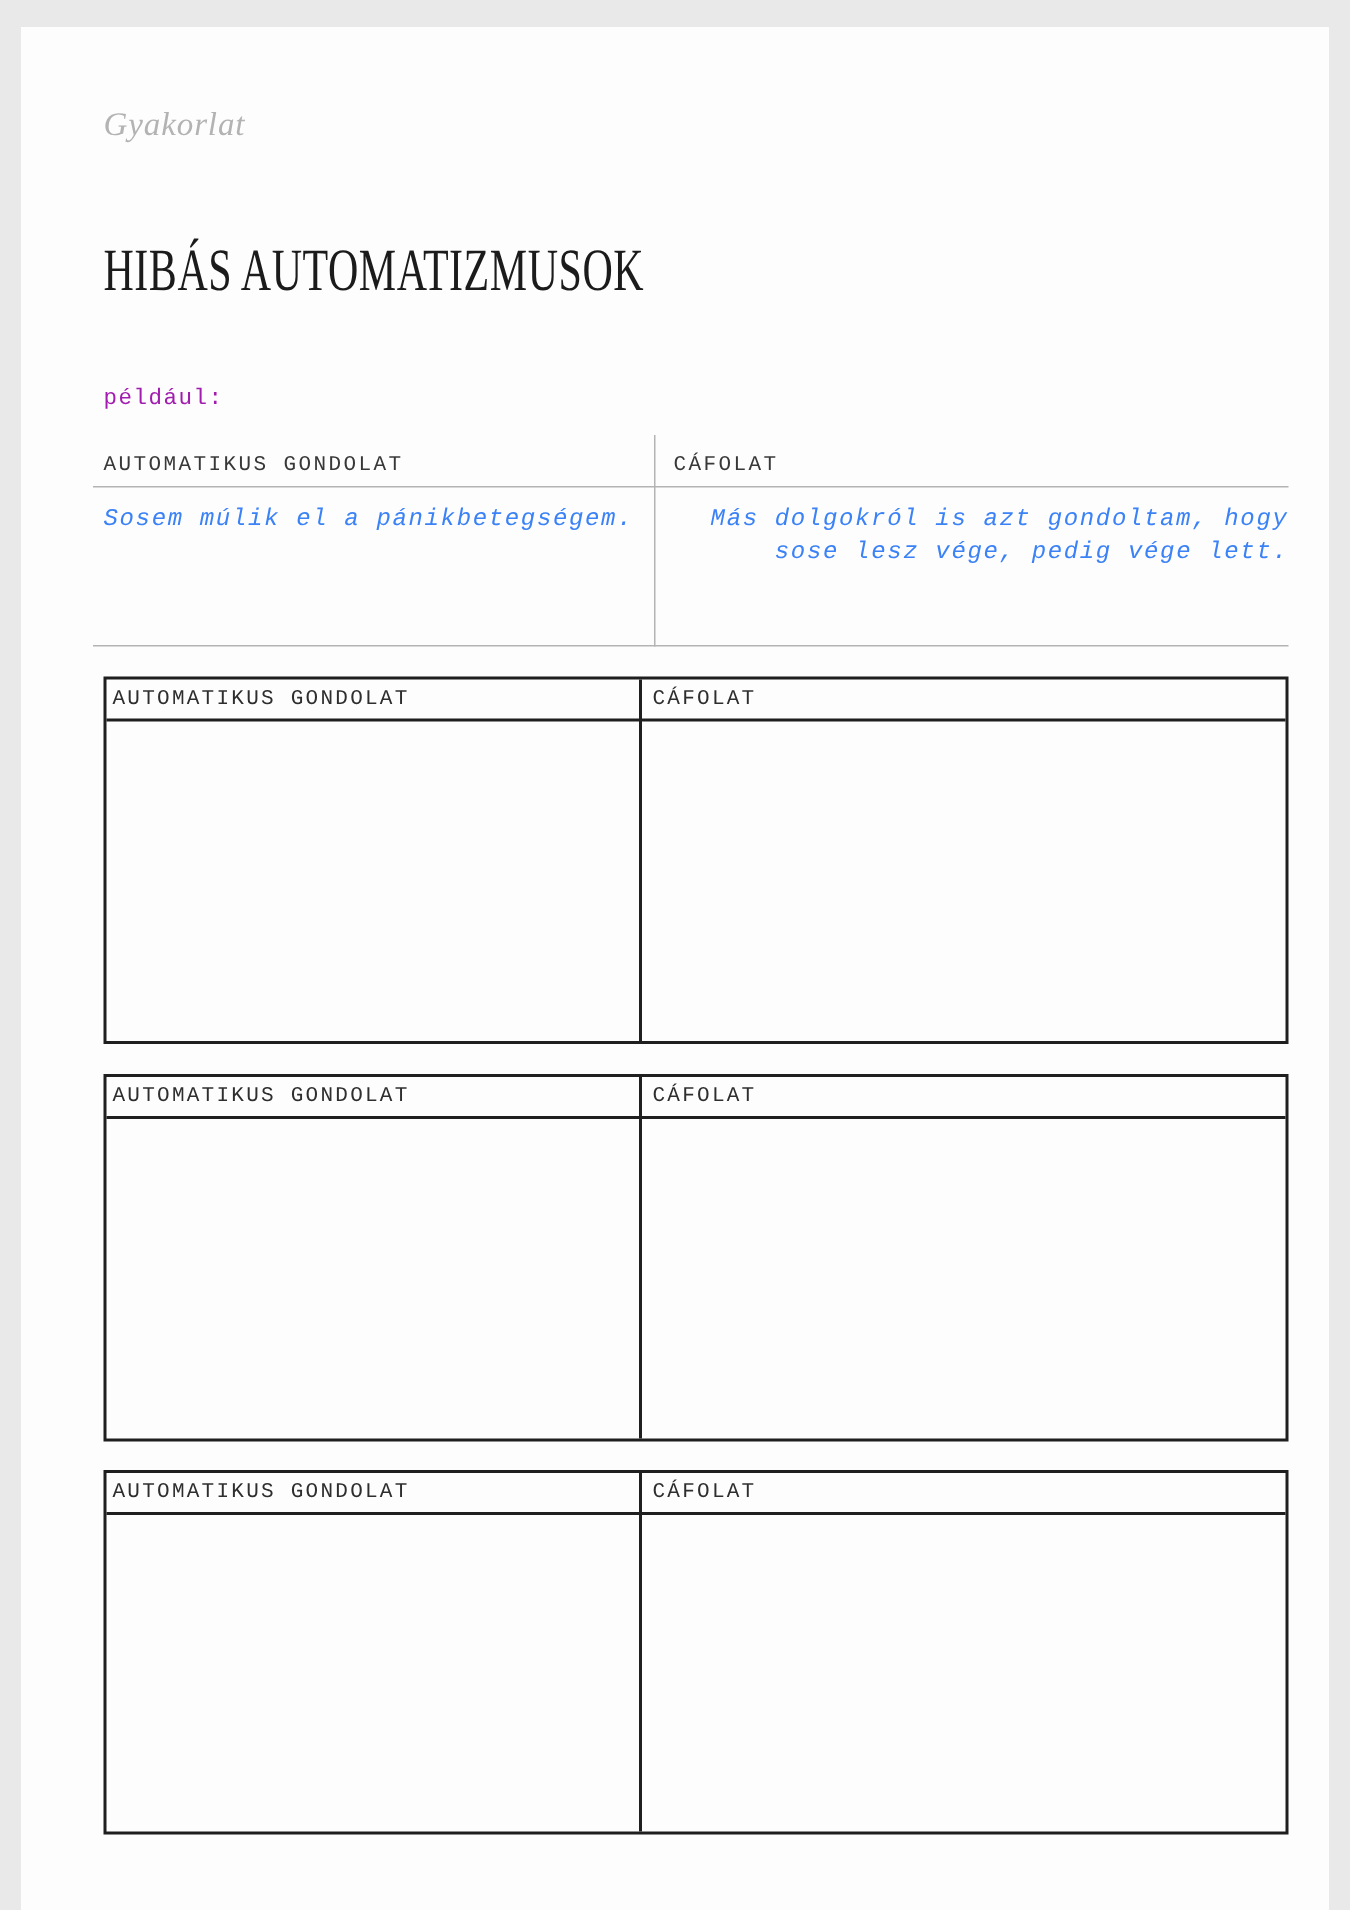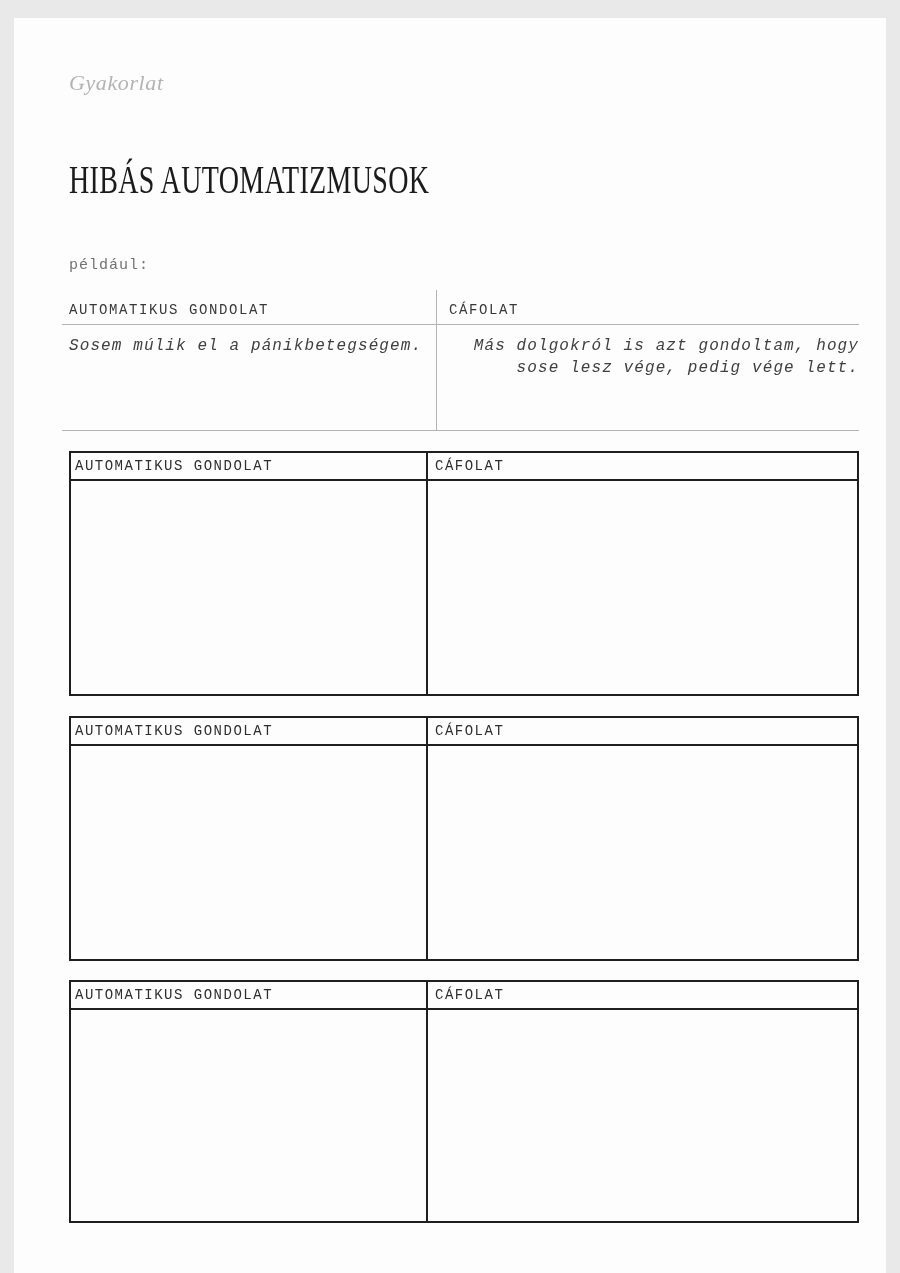--- a/index.html
+++ b/index.html
@@ -35,21 +35,21 @@
     white-space: nowrap;
     transform: scaleX(0.70);
     transform-origin: 0 0;
     line-height: 1.05;
   }
   .caption {
     position: absolute;
     left: 55px; top: 239px;
     font-size: 15px;
     letter-spacing: 1px;
-    color: #737373;
+    color: #a21caf;
   }
 
   
   .ex-head {
     position: absolute;
     top: 284px;
     font-size: 14px;
     letter-spacing: 1.6px;
     color: #383838;
     white-space: nowrap;
@@ -71,21 +71,21 @@
     width: 1px; height: 141px;
     background: #b4b4b4;
   }
   .ex-cell {
     position: absolute;
     top: 317px;
     font-style: italic;
     font-size: 16px;
     letter-spacing: 1.1px;
     line-height: 22px;
-    color: #404040;
+    color: #3b82f6;
   }
   .ex-cell.left  { left: 55px;  width: 362px; }
   .ex-cell.right { left: 433px; width: 412px; text-align: right; }
 
   
   .wtable {
     position: absolute;
     left: 55px;
     width: 790px;
     box-sizing: border-box;

